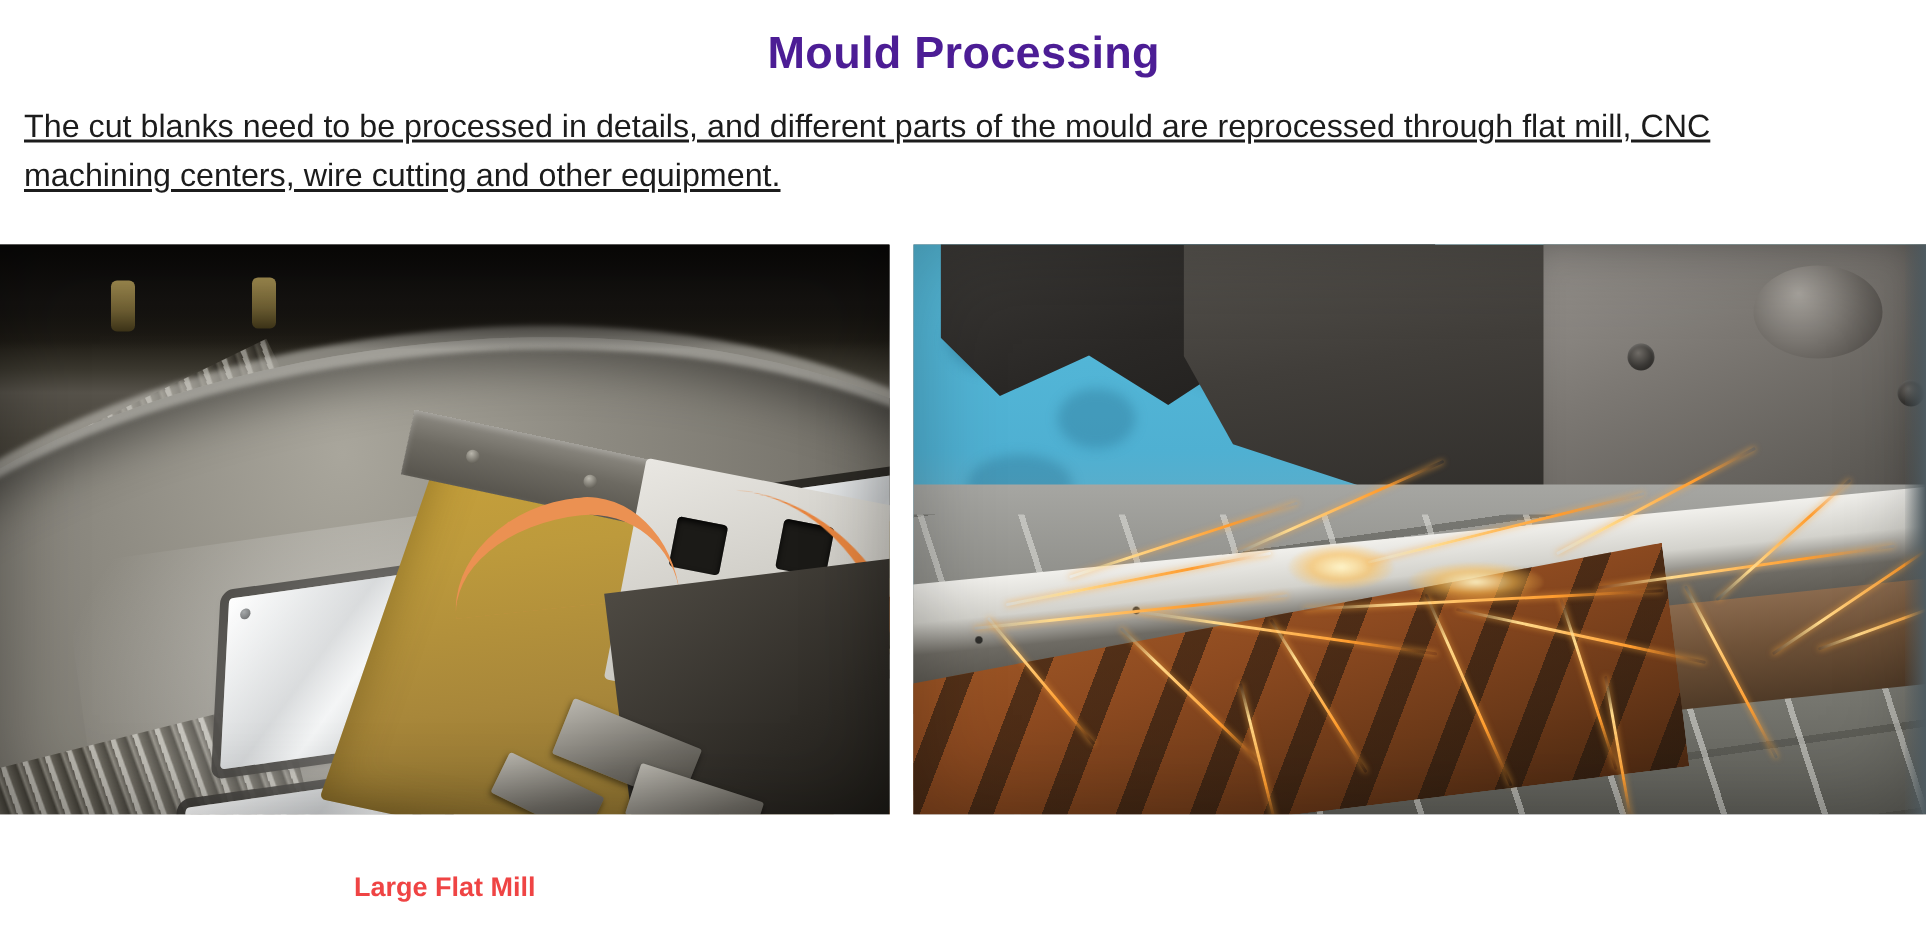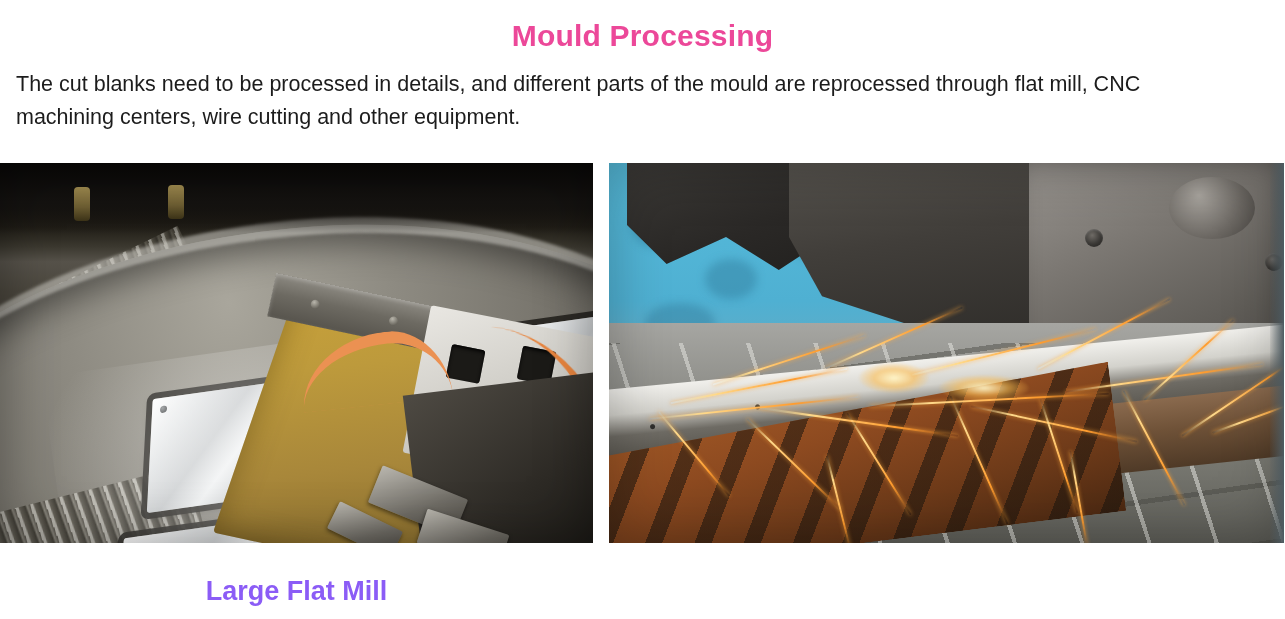--- a/index.html
+++ b/index.html
@@ -21,31 +21,32 @@
   }
 
   
   .section-title {
     margin: 0;
     padding: 18px 0 0 0;
     text-align: center;
     font-size: 30px;
     font-weight: bold;
     letter-spacing: 0.2px;
-    color: #ec4899;
+    color: #4c1d95;
     line-height: 1.2;
   }
   .intro {
     margin: 0;
     padding: 14px 14px 0 16px;
     font-size: 21.5px;
     line-height: 33px;
     color: #1c1c1c;
     max-width: 1215px;
     font-weight: normal;
+    text-decoration: underline;
   }
 
   
   .gallery {
     position: absolute;
     top: 163px;
     left: 0;
     width: 1285px;
     height: 380px;
     display: flex;
@@ -415,23 +416,23 @@
     height: 76px;
     display: flex;
     gap: 16px;
     background: #ffffff;
   }
   .caption {
     width: 593px;
     display: flex;
     align-items: center;
     justify-content: center;
-    font-size: 27px;
+    font-size: 18px;
     font-weight: bold;
-    color: #8b5cf6;
+    color: #ef4444;
     padding-top: 20px;
     box-sizing: border-box;
   }
   .caption.right { width: 675px; }
 </style>
 </head>
 <body>
 
 <div class="page">
 

